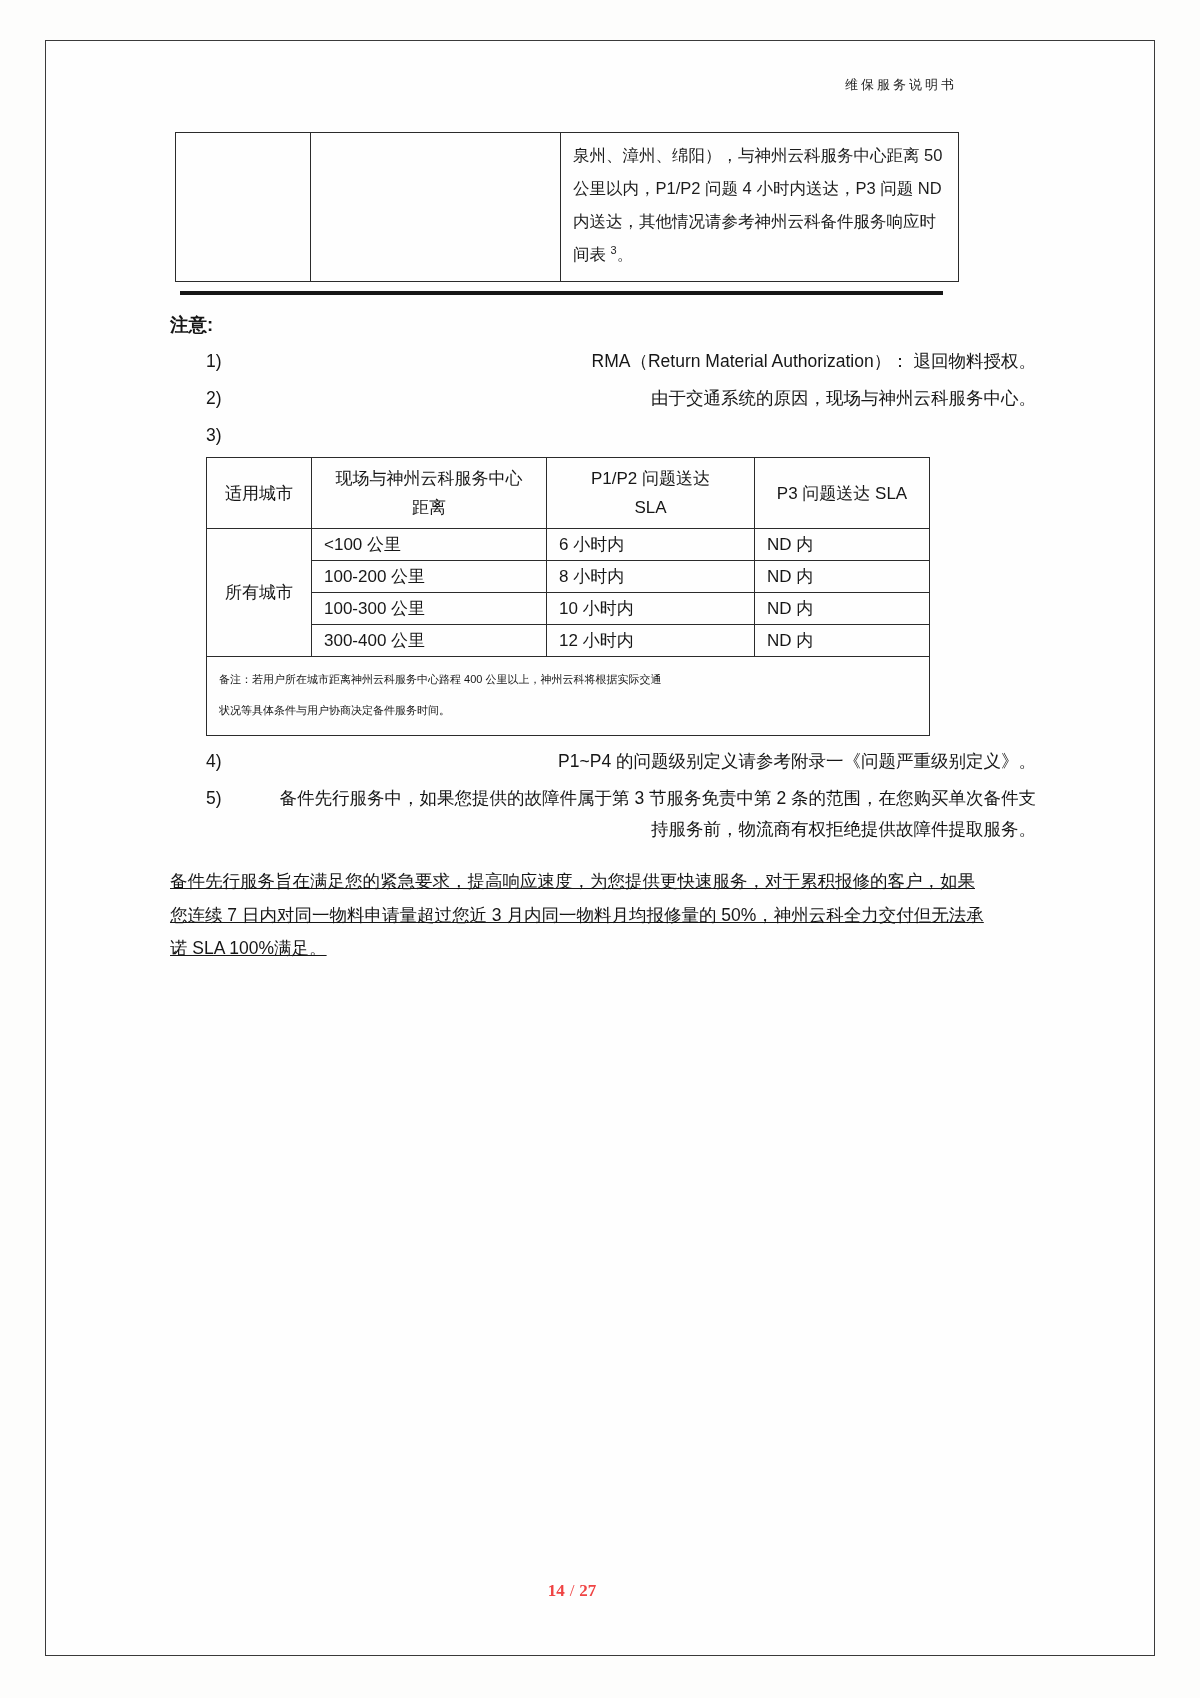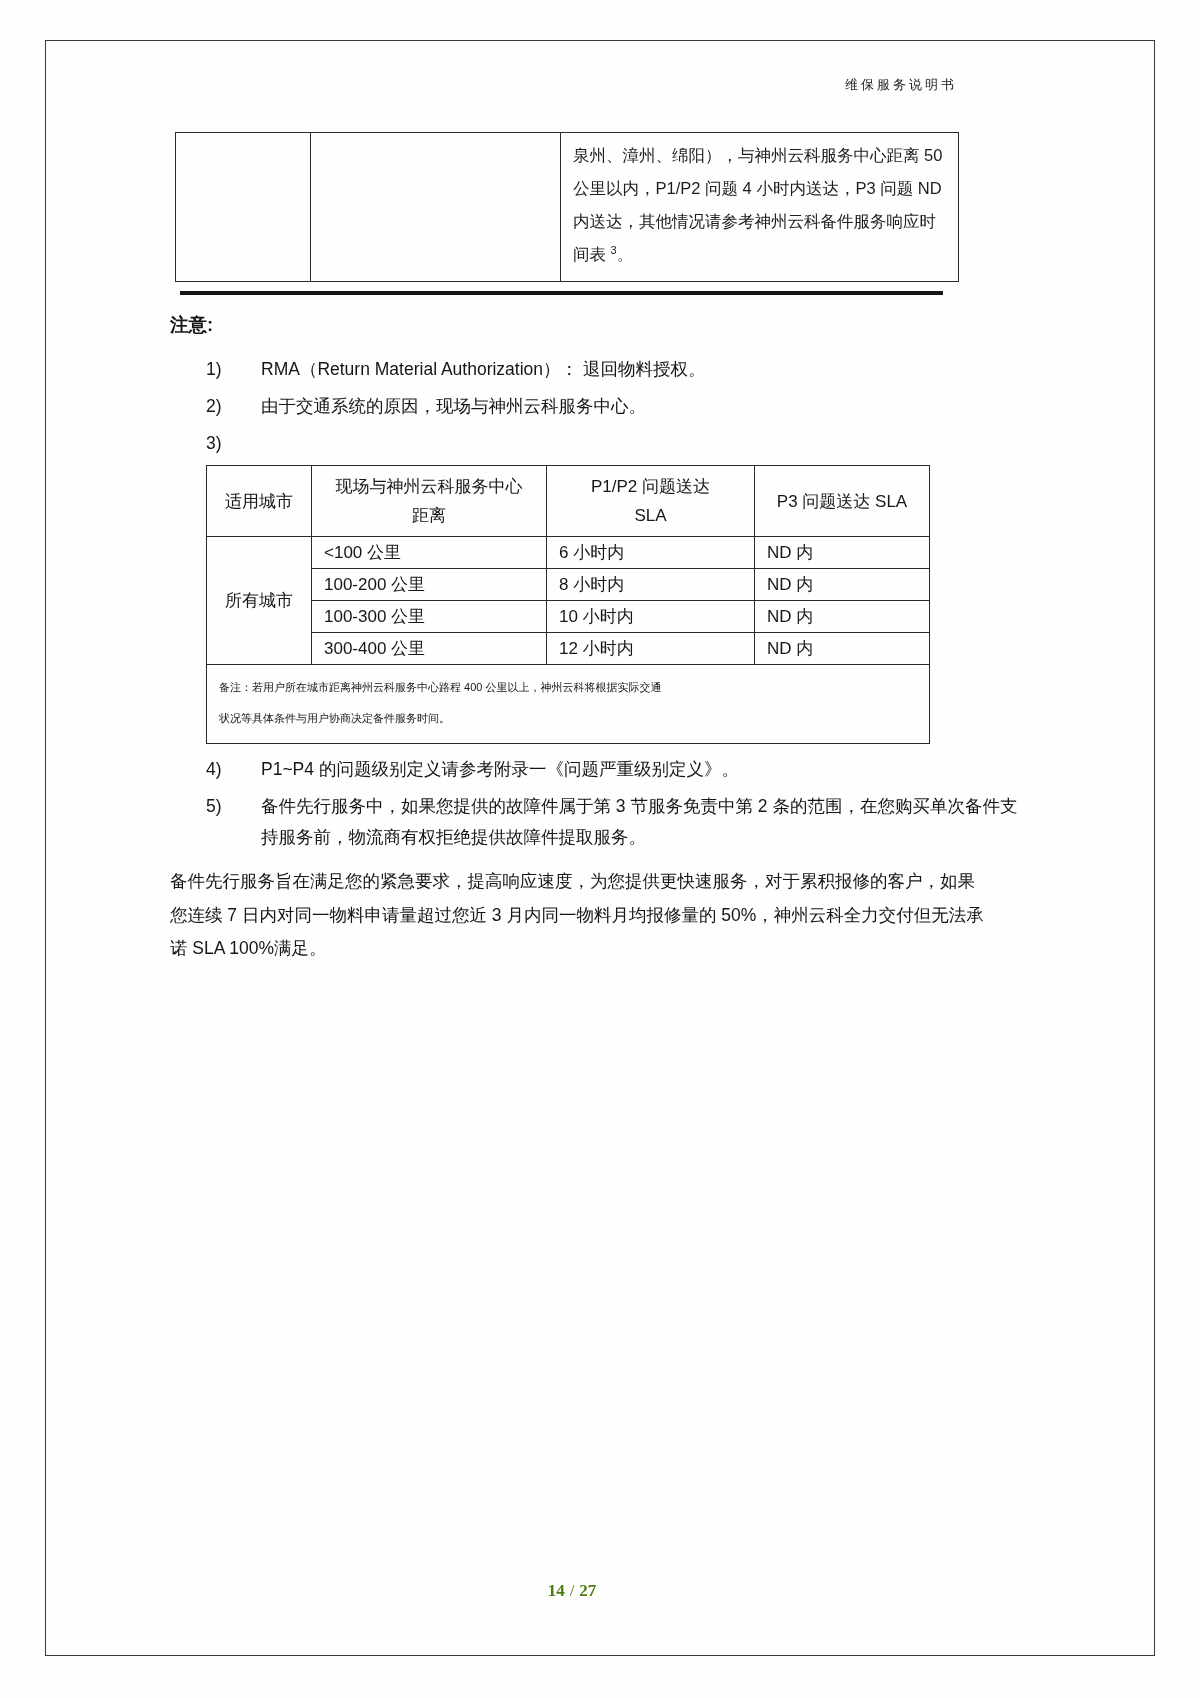--- a/index.html
+++ b/index.html
@@ -58,32 +58,32 @@
     position: absolute;
     left: 170px; top: 309px;
     width: 866px;
     font-size: 17.5px;
     line-height: 31px;
     color: #161616;
   }
   .notice-heading {
     font-weight: 700;
     font-size: 18.5px;
-    margin-bottom: 14px;
+    margin-bottom: 6px;
   }
   .note-item {
     display: flex;
     align-items: flex-start;
     margin-bottom: 6px;
   }
   .note-num {
     flex: 0 0 55px;
     margin-left: 36px;
   }
-  .note-text { flex: 1; }
+  .note-text { flex: 1; text-align: right; }
 
   
   .sla-table {
     border-collapse: collapse;
     table-layout: fixed;
     width: 700px;
     margin: 4px 0 10px 36px;
   }
   .sla-table th, .sla-table td {
     border: 1.5px solid #2b2b2b;
@@ -110,32 +110,33 @@
   }
   .sla-table td.city-cell { text-align: center; }
   .sla-table td.footnote-cell {
     font-size: 11px;
     line-height: 31px;
     padding: 7px 12px 9px 12px;
     height: auto;
   }
 
   .closing-paragraph {
-    margin-top: 12px;
+    margin-top: 20px;
     line-height: 33.5px;
+    text-decoration: underline;
   }
 
   .footer {
     position: absolute;
     left: 0; top: 1581px;
     width: 1144px;
     text-align: center;
     font-family: "Liberation Serif", serif;
     font-size: 17px;
-    color: #4d7c0f;
+    color: #ef4444;
   }
   .footer .num { font-weight: 700; }
   .footer .sep { font-weight: 400; padding: 0 5px; }
 </style>
 </head>
 <body>
 
 <div class="page-frame"></div>
 
 <div class="header-title">维保服务说明书</div>

